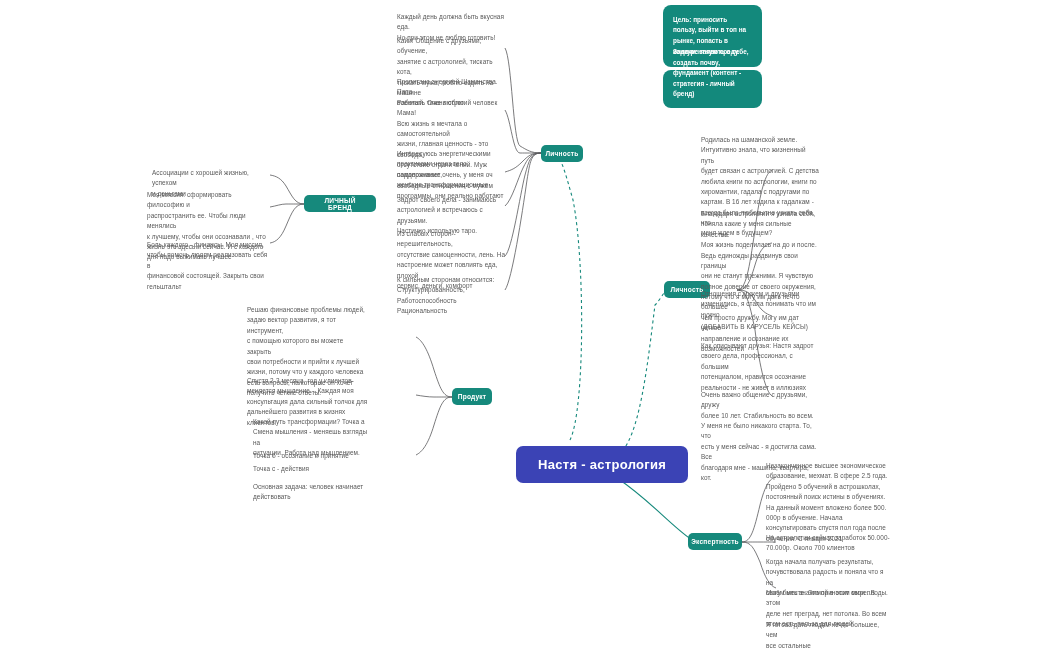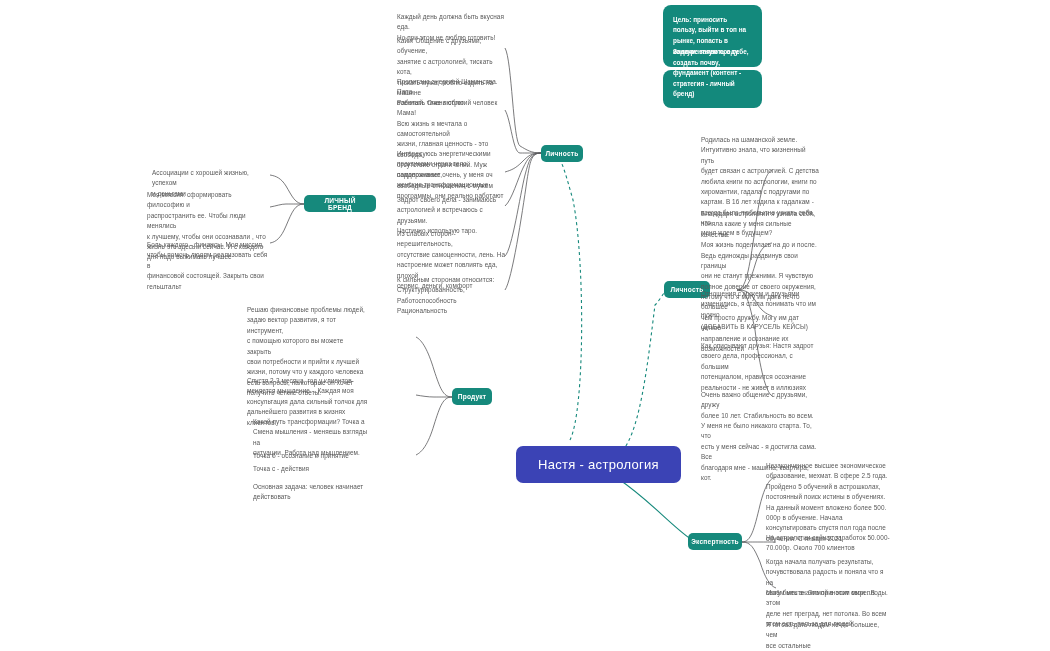--- a/index.html
+++ b/index.html
@@ -30,21 +30,21 @@
     letter-spacing:.2px;
     display:flex;align-items:center;justify-content:center;
     padding:4px 8px;
     box-sizing:border-box;
     text-align:center;
   }
   .node.center{
     background:#3b43b5;
     border-radius:7px;
     font-size:13px;
-    font-weight:normal;
+    font-weight:bold;
     letter-spacing:.3px;
     padding:11px 22px;
   }
   .panel{
     position:absolute;
     background:#13897c;
     color:#ffffff;
     border-radius:8px;
     font-size:6.4px;
     font-weight:bold;

